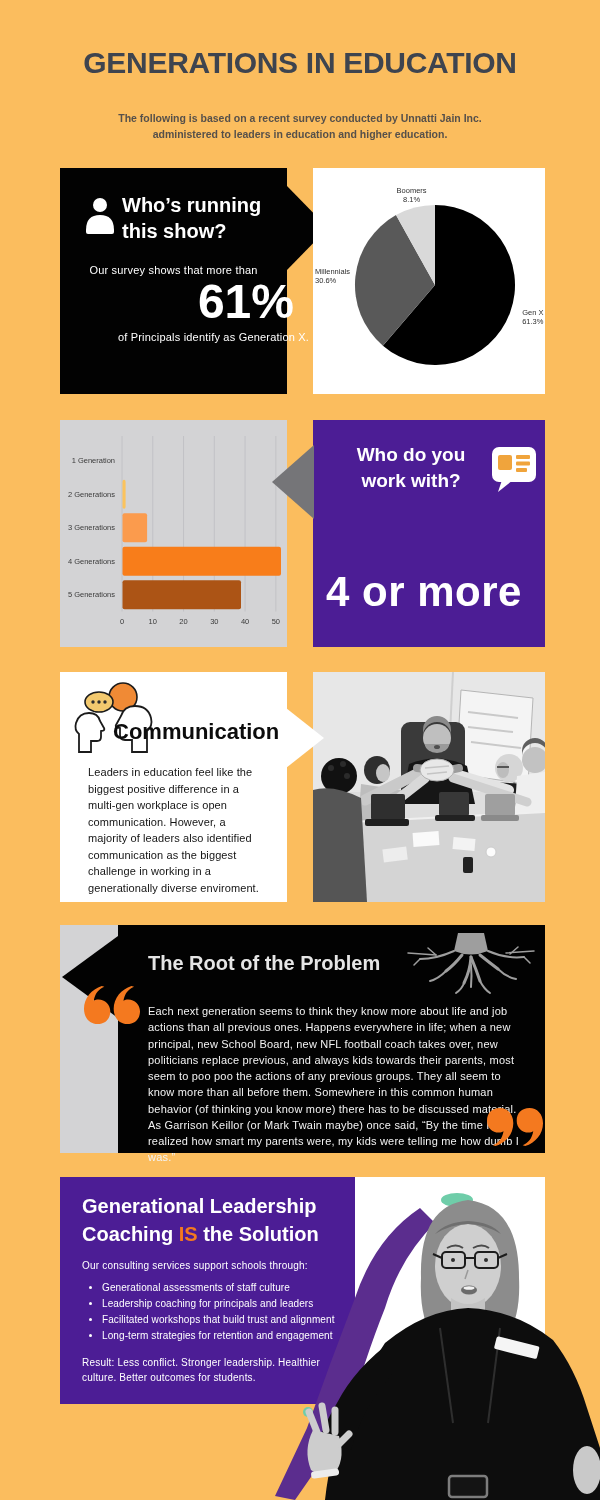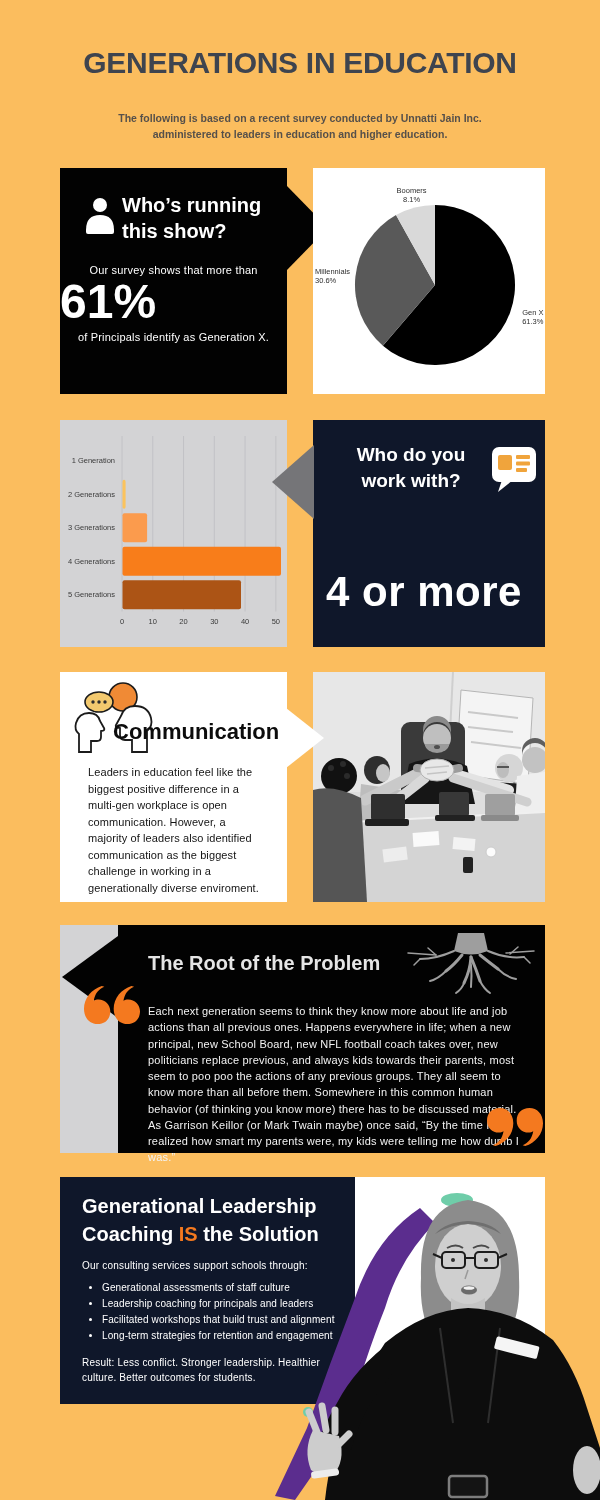--- a/index.html
+++ b/index.html
@@ -9,31 +9,31 @@
 
   
   .title{left:0;top:46px;width:600px;text-align:center;font-size:30px;font-weight:800;letter-spacing:-.3px;color:#3E444F;}
   .subtitle{left:0;top:110px;width:600px;text-align:center;font-size:10.5px;line-height:1.55;color:#56504A;font-weight:600;}
 
   
   .card{position:absolute;}
   .black-card{background:#020202;}
   .white-card{background:#FFFFFF;}
   .ltgray-card{background:#D3D3D5;}
-  .gray-card{background:#0f172a;text-decoration:underline;}
+  .gray-card{background:#4c1d95;text-decoration:underline;}
 
   
   #card-who-running{left:60px;top:168px;width:227px;height:226px;color:#fff;}
   .notch-right{width:42px;height:86px;clip-path:polygon(0 0,100% 50%,0 100%);}
   #notch-s1{left:286px;top:185px;background:#020202;}
   #person-icon{left:82px;top:196px;}
   .wr-heading{left:62px;top:24px;width:152px;font-size:20px;font-weight:800;line-height:1.32;}
   .wr-lead{left:0;top:96px;width:227px;text-align:center;font-size:11px;letter-spacing:.2px;}
-  .wr-stat{left:0;top:106px;width:234px;text-align:left;font-size:48px;font-weight:800;}
-  .wr-caption{left:0;top:163px;width:227px;text-align:center;font-size:11px;letter-spacing:.2px;}
+  .wr-stat{left:0;top:106px;width:234px;text-align:right;font-size:48px;font-weight:800;}
+  .wr-caption{left:0;top:163px;width:227px;text-align:center;font-size:11px;letter-spacing:.2px;padding-left:40px;}
   #card-pie{left:313px;top:168px;width:232px;height:226px;}
   .pie-label{font-size:7.5px;fill:#2F2F2F;}
 
   
   #card-bar{left:60px;top:420px;width:227px;height:227px;}
   .bar-cat{font-size:7.5px;fill:#3A3A3A;}
   .bar-tick{font-size:7.5px;fill:#3A3A3A;}
   #card-who-work{left:313px;top:420px;width:232px;height:227px;color:#fff;}
   .notch-left{width:42px;height:74px;clip-path:polygon(100% 0,0 50%,100% 100%);}
   #notch-s2{left:272px;top:445px;background:#757578;}

